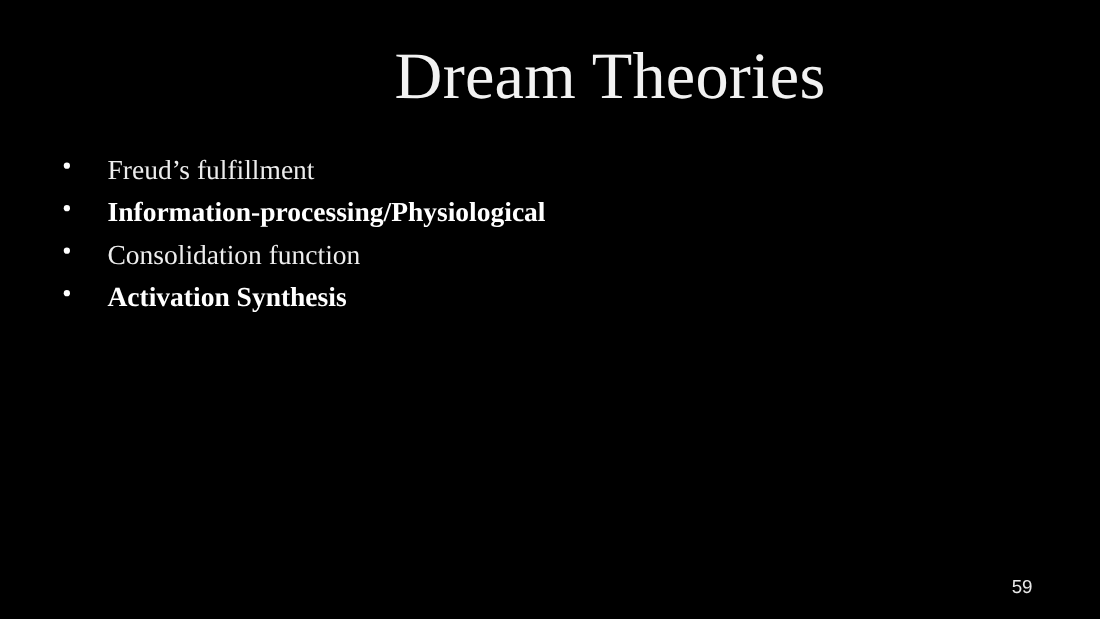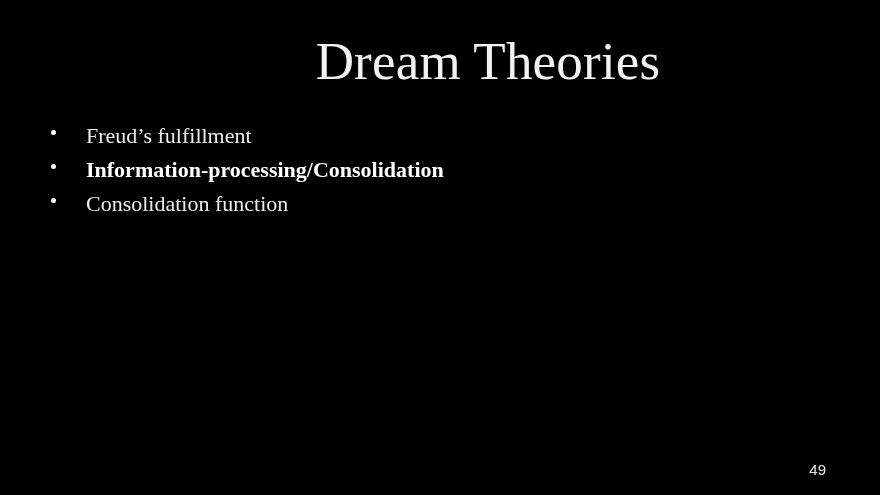--- a/index.html
+++ b/index.html
@@ -93,27 +93,31 @@
 
   <ul class="bullet-list">
 
     <li class="bullet-item">
       <span class="bullet-dot"></span>
       <span class="bullet-text">Freud’s fulfillment</span>
     </li>
 
     <li class="bullet-item">
       <span class="bullet-dot"></span>
-      <span class="bullet-text bold">Information-processing/Consolidation</span>
+      <span class="bullet-text bold">Information-processing/Physiological</span>
     </li>
 
     <li class="bullet-item">
       <span class="bullet-dot"></span>
       <span class="bullet-text">Consolidation function</span>
     </li>
 
+    <li class="bullet-item">
+      <span class="bullet-dot"></span>
+      <span class="bullet-text bold">Activation Synthesis</span>
+    </li>
 
 
   </ul>
 
-  <div class="page-number">49</div>
+  <div class="page-number">59</div>
 
 </div>
 
 </body></html>

